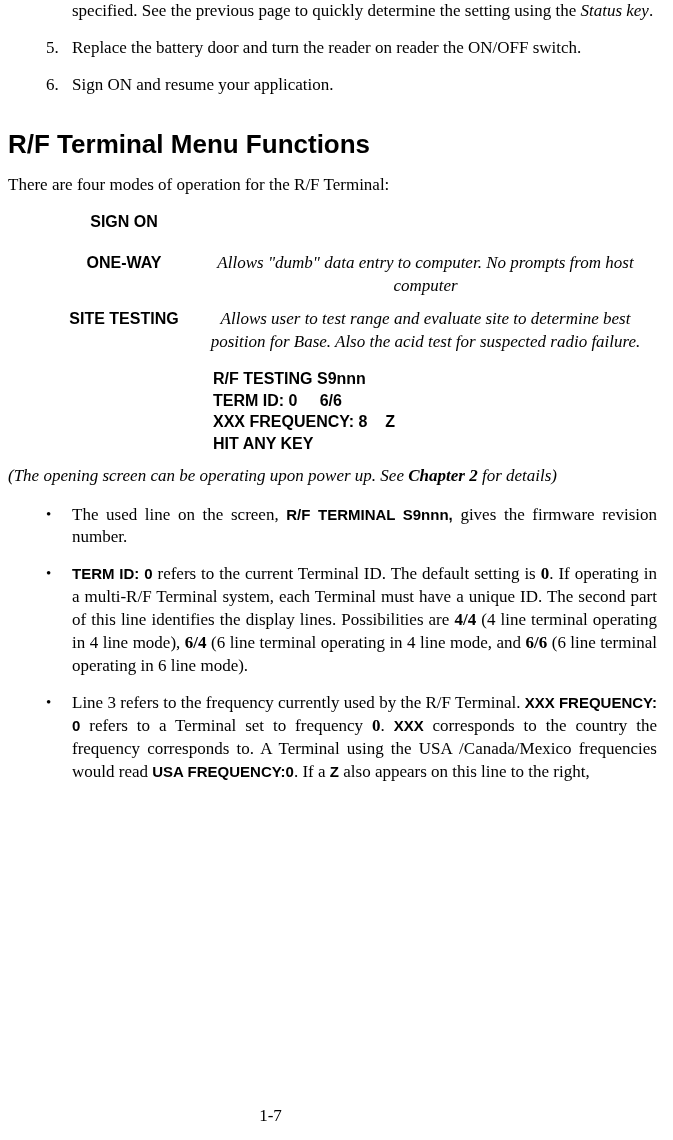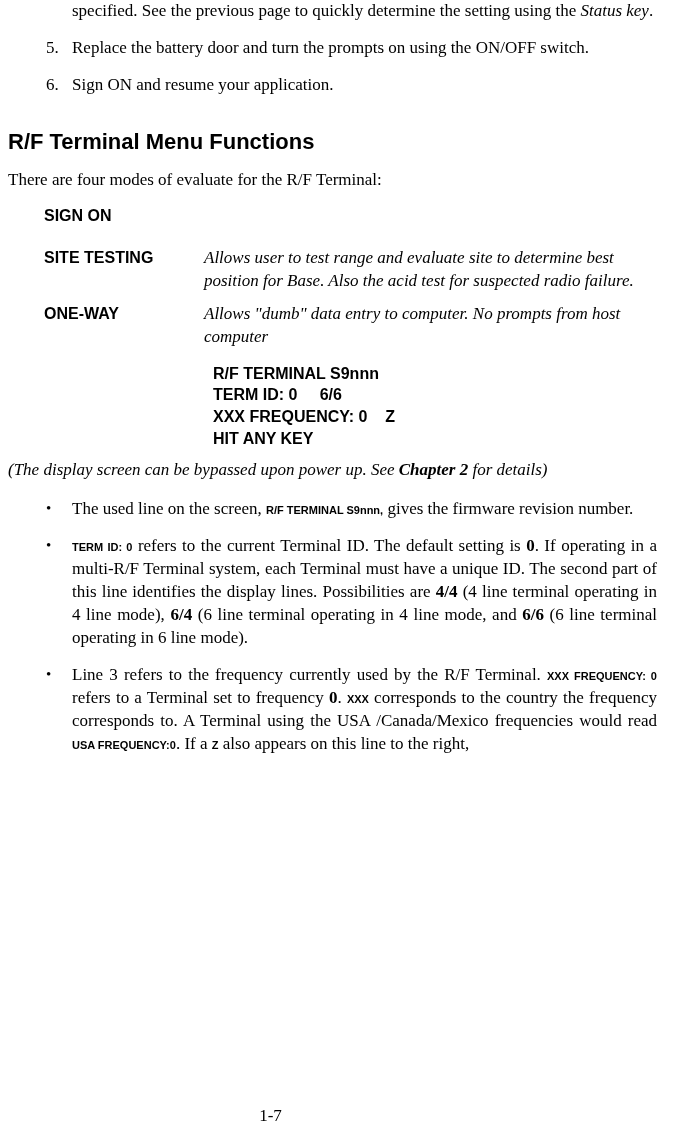--- a/index.html
+++ b/index.html
@@ -40,32 +40,33 @@
     .num-marker {
       width: 26px;
       flex-shrink: 0;
     }
     .num-content {
       flex: 1;
       text-align: justify;
     }
     h2.section-heading {
       font-family: Arial, Helvetica, sans-serif;
-      font-size: 22px;
+      font-size: 26px;
       font-weight: bold;
       margin-top: 30px;
       margin-bottom: 12px;
     }
     .body-para {
       margin-bottom: 14px;
     }
     .mode-table {
       margin-left: 36px;
       margin-right: 10px;
       margin-bottom: 14px;
+      text-align: center;
     }
     .mode-row {
       display: flex;
       margin-bottom: 10px;
     }
     .mode-name {
       font-family: Arial, Helvetica, sans-serif;
       font-weight: bold;
       font-size: 16px;
       width: 160px;
@@ -103,21 +104,21 @@
       flex-shrink: 0;
       font-size: 15px;
     }
     .bullet-content {
       flex: 1;
       text-align: justify;
     }
     .bold-sans {
       font-family: Arial, Helvetica, sans-serif;
       font-weight: bold;
-      font-size: 11px;
+      font-size: 15px;
     }
     .bold-serif {
       font-weight: bold;
     }
     .page-number {
       position: absolute;
       bottom: 12px;
       width: 541px;
       text-align: center;
       font-size: 17px;
@@ -128,56 +129,56 @@
 
 <div class="page">
 
   <p class="continuation-para">
     <span>specified. See the previous page to quickly determine the setting using the </span><span class="italic">Status key</span><span>.</span>
   </p>
 
   <div class="numbered-list">
     <div class="numbered-item">
       <div class="num-marker">5.</div>
-      <div class="num-content">Replace the battery door and turn the prompts on using the ON/OFF switch.</div>
+      <div class="num-content">Replace the battery door and turn the reader on reader the ON/OFF switch.</div>
     </div>
     <div class="numbered-item">
       <div class="num-marker">6.</div>
       <div class="num-content">Sign ON and resume your application.</div>
     </div>
   </div>
 
   <h2 class="section-heading">R/F Terminal Menu Functions</h2>
 
-  <p class="body-para">There are four modes of evaluate for the R/F Terminal:</p>
+  <p class="body-para">There are four modes of operation for the R/F Terminal:</p>
 
   <div class="mode-table">
     <div class="mode-row">
       <div class="mode-name">SIGN ON</div>
     </div>
     <div class="mode-row">
+    </div>
+    <div class="mode-row">
+      <div class="mode-name">ONE-WAY</div>
+      <div class="mode-desc">Allows "dumb" data entry to computer. No prompts from host computer</div>
     </div>
     <div class="mode-row">
       <div class="mode-name">SITE TESTING</div>
       <div class="mode-desc">Allows user to test range and evaluate site to determine best position for Base. Also the acid test for suspected radio failure.</div>
     </div>
-    <div class="mode-row">
-      <div class="mode-name">ONE-WAY</div>
-      <div class="mode-desc">Allows "dumb" data entry to computer. No prompts from host computer</div>
-    </div>
   </div>
 
 
-  <div class="screen-block"><span>R/F TERMINAL S9nnn</span>
+  <div class="screen-block"><span>R/F TESTING S9nnn</span>
 <span>TERM ID: 0     6/6</span>
-<span>XXX FREQUENCY: 0    Z</span>
+<span>XXX FREQUENCY: 8    Z</span>
 <span>HIT ANY KEY</span></div>
 
   <p class="bypass-note">
-    <span>(The display screen can be bypassed upon power up.  See </span><span class="bold-italic">Chapter 2</span><span> for details)</span>
+    <span>(The opening screen can be operating upon power up.  See </span><span class="bold-italic">Chapter 2</span><span> for details)</span>
   </p>
 
   <div class="bullet-list">
 
     <div class="bullet-item">
       <div class="bullet-marker">•</div>
       <div class="bullet-content">
         <span>The used line on the screen, </span><span class="bold-sans">R/F TERMINAL S9nnn,</span><span> gives the firmware revision number.</span>
       </div>
     </div>

